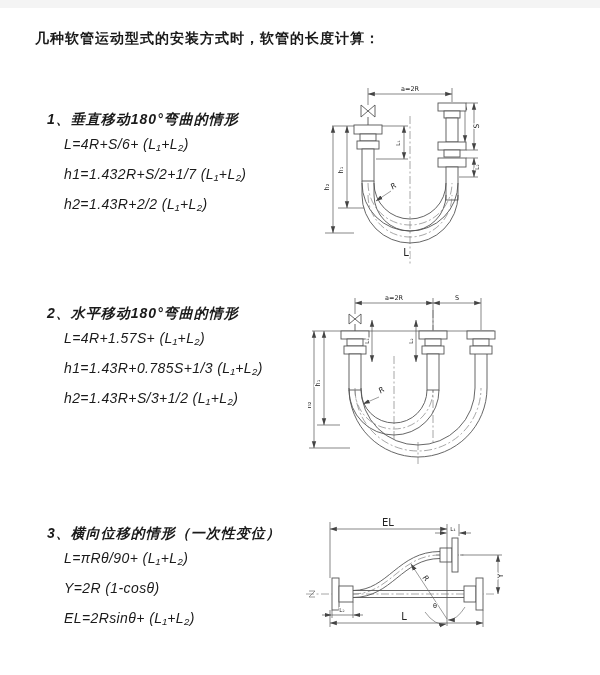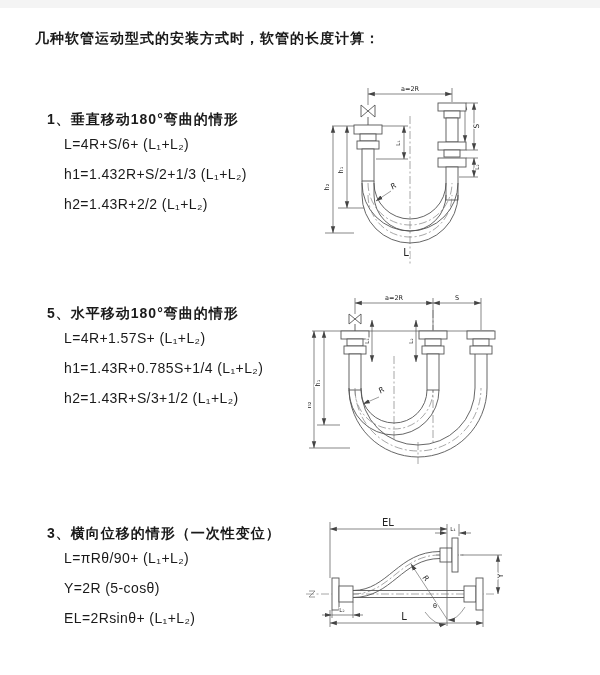--- a/index.html
+++ b/index.html
@@ -5,21 +5,21 @@
   html,body{margin:0;padding:0;background:#f4f4f4;}
   .page{
     position:relative;width:600px;height:675px;background:#ffffff;
     font-family:"Liberation Sans","DejaVu Sans",sans-serif;color:#1a1a1a;
     overflow:hidden;margin:8px auto;
   }
   .title{
     position:absolute;left:35px;top:22px;font-size:14px;font-weight:600;
     letter-spacing:1px;white-space:nowrap;
   }
-  .section{position:absolute;left:47px;}
+  .section{position:absolute;left:47px;font-style:italic;}
   .heading{font-size:14px;font-weight:600;letter-spacing:1px;white-space:nowrap;}
   .formula{
     font-size:14px;letter-spacing:.4px;padding-left:17px;height:30px;
     display:flex;align-items:center;white-space:nowrap;font-weight:500;
   }
   .section1{top:103px;} .section2{top:297px;} .section3{top:517px;text-align:center;}
   .diagram{position:absolute;}
   .d1{left:312px;top:72px;} .d2{left:308px;top:282px;} .d3{left:300px;top:500px;}
   .ln{fill:none;stroke:#555;stroke-width:0.9;}
   .thin{fill:none;stroke:#666;stroke-width:0.65;}
@@ -33,35 +33,35 @@
 </head>
 <body>
 
 <div class="page">
 
   <div class="title">几种软管运动型式的安装方式时，软管的长度计算：</div>
 
   <div class="section section1">
     <div class="heading">1、垂直移动180°弯曲的情形</div>
     <div class="formula">L=4R+S/6+ (L₁+L₂)</div>
-    <div class="formula">h1=1.432R+S/2+1/3 (L₁+L₂)</div>
+    <div class="formula">h1=1.432R+S/2+1/7 (L₁+L₂)</div>
     <div class="formula">h2=1.43R+2/2 (L₁+L₂)</div>
   </div>
 
   <div class="section section2">
-    <div class="heading">5、水平移动180°弯曲的情形</div>
+    <div class="heading">2、水平移动180°弯曲的情形</div>
     <div class="formula">L=4R+1.57S+ (L₁+L₂)</div>
-    <div class="formula">h1=1.43R+0.785S+1/4 (L₁+L₂)</div>
+    <div class="formula">h1=1.43R+0.785S+1/3 (L₁+L₂)</div>
     <div class="formula">h2=1.43R+S/3+1/2 (L₁+L₂)</div>
   </div>
 
   <div class="section section3">
     <div class="heading">3、横向位移的情形（一次性变位）</div>
     <div class="formula">L=πRθ/90+ (L₁+L₂)</div>
-    <div class="formula">Y=2R (5-cosθ)</div>
+    <div class="formula">Y=2R (1-cosθ)</div>
     <div class="formula">EL=2Rsinθ+ (L₁+L₂)</div>
   </div>
 
   <svg class="diagram d1" width="288" height="196" viewBox="0 0 288 196">
     <defs>
       <pattern id="p1" width="4" height="4" patternUnits="userSpaceOnUse">
         <path d="M0,4 L4,0 M0,0 L4,4" stroke="#888" stroke-width="0.5"></path>
       </pattern>
       <marker id="ar1" markerWidth="7" markerHeight="5.2" refX="6.8" refY="2.6" orient="auto-start-reverse" markerUnits="userSpaceOnUse">
         <path d="M0,0.4 L7,2.6 L0,4.8 Z" fill="#444"></path>

